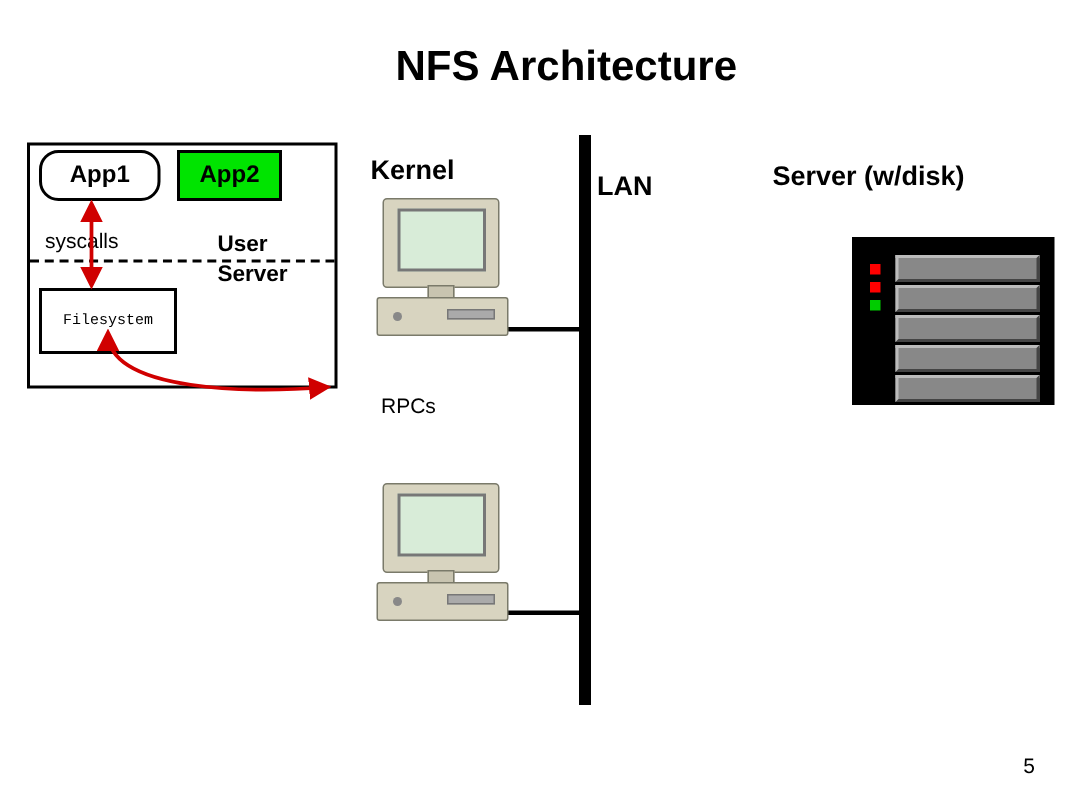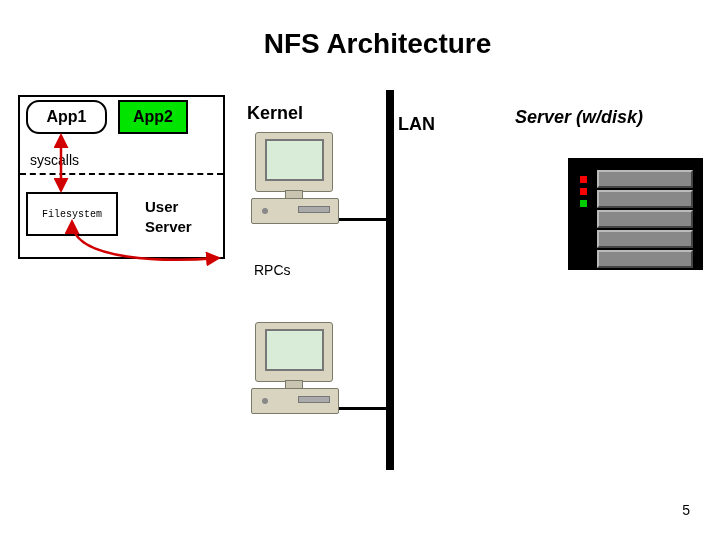--- a/index.html
+++ b/index.html
@@ -66,42 +66,40 @@
     box-sizing:border-box;
     font-family:Liberation Mono, monospace;
   }
   .uk-label{
     position:absolute;
     left:145px;
     font-size:15px;
     font-weight:700;
     text-align:right;
     line-height:1.1;
-    margin-top:44px;
   }
   .uk-user{ top:155px }
   .uk-kernel{ top:175px }
   .clients-label{
     position:absolute;
     left:247px; top:103px;
     font-weight:700;
     font-size:18px;
   }
   .lan-label{
     position:absolute;
     left:398px; top:114px;
     font-weight:700;
     font-size:18px;
   }
   .server-label{
     position:absolute;
     left:515px; top:107px;
     font-weight:700;
     font-size:18px;
-    font-style:italic;
   }
   .rpcs-label{
     position:absolute;
     left:218px; top:262px;
     font-size:14px;
     margin-left:36px;
   }
   
   .lan-bar{
     position:absolute;

